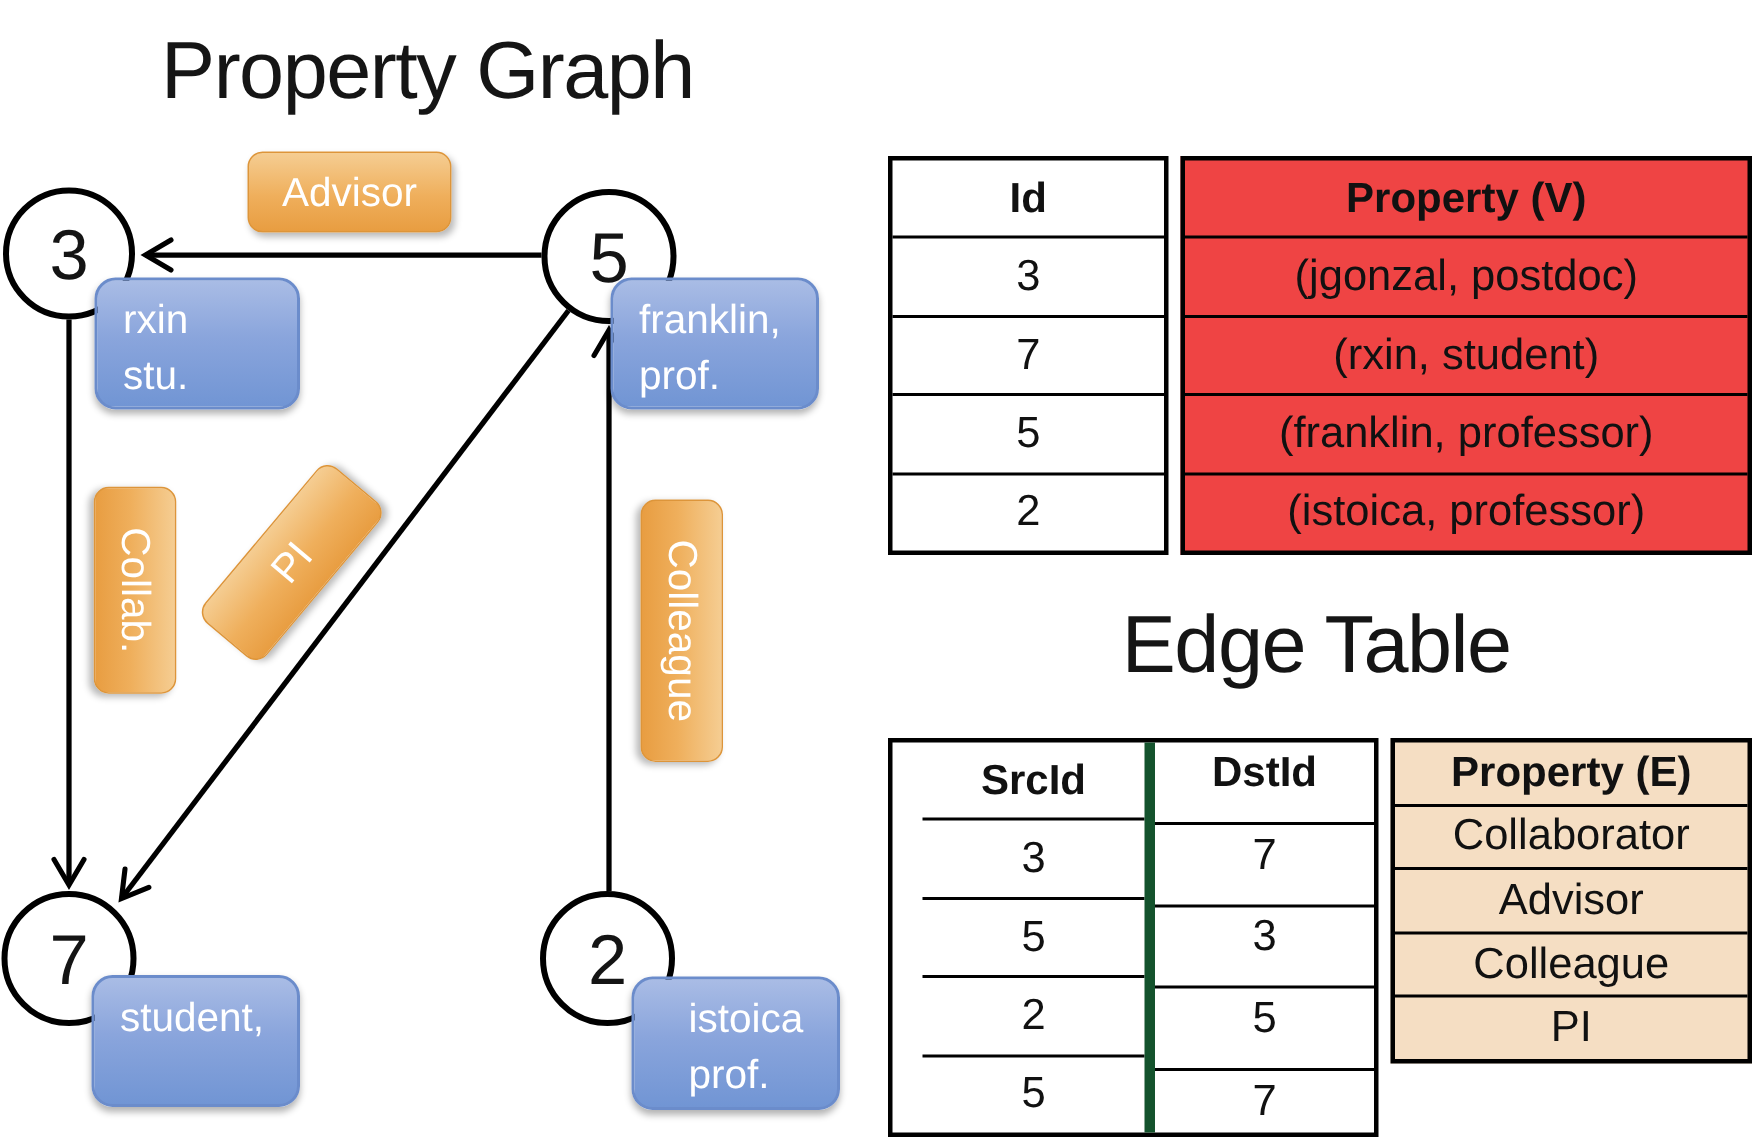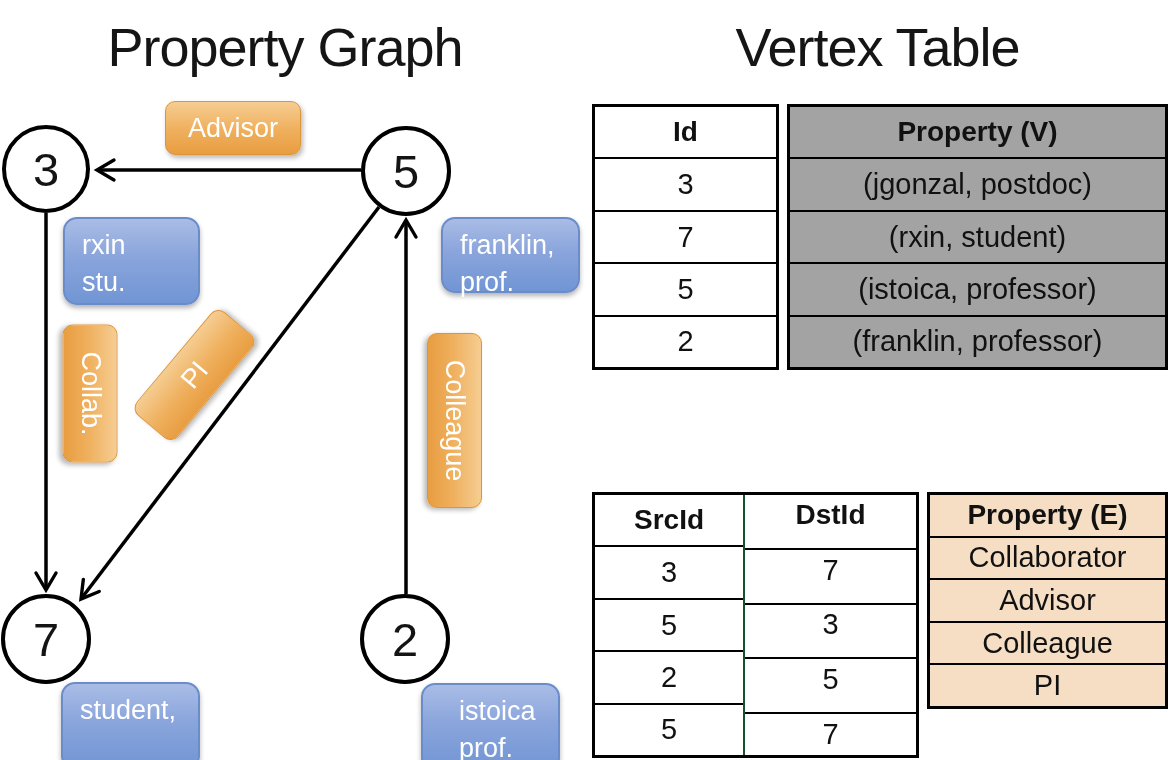--- a/index.html
+++ b/index.html
@@ -18,21 +18,20 @@
     display:flex; align-items:center; justify-content:center;
     font-size:47px; color:#141414;
   }
   
   .vprop {
     position:absolute; box-sizing:border-box; border-radius:14px;
     background:linear-gradient(180deg,#a9bce5 0%, #8aa5dc 45%, #7195d4 100%);
     border:2px solid #6b8ccb; color:#ffffff;
     font-size:27px; line-height:37px; padding:8px 0 0 17px;
     box-shadow:0 3px 5px rgba(0,0,0,0.30);
-    margin-top:32px;
   }
   .vprop span { display:block; }
   
   .elabel {
     position:absolute; box-sizing:border-box; border-radius:10px;
     background:linear-gradient(180deg,#f5cd92 0%, #efaf5c 55%, #e89d41 100%);
     border:1px solid #dd953a; color:#ffffff; font-size:27px;
     display:flex; align-items:center; justify-content:center;
     box-shadow:2px 3px 5px rgba(0,0,0,0.28); white-space:nowrap;
   }
@@ -43,32 +42,32 @@
   }
   .trow {
     flex:1; border-top:2px solid #000000;
     display:flex; align-items:center; justify-content:center;
     font-size:29px; color:#111111; white-space:nowrap;
   }
   .trow:first-child { border-top:none; }
   .th { font-weight:bold; font-size:28px; }
   .two-col { flex-direction:row; }
   .tcol { display:flex; flex-direction:column; flex:1; }
-  .tcol + .tcol { border-left:2px solid #14532d;gap:12px; }
-  .bg-blue  { background:#a3a3a3; }
+  .tcol + .tcol { border-left:7px solid #14532d;gap:12px; }
+  .bg-blue  { background:#ef4444; }
   .bg-peach { background:#f5dec3; }
   svg.edges { position:absolute; left:0; top:0; }
 </style>
 </head>
 <body>
 
 <div class="stage">
 
   <div class="title" style="left:0px; top:16px; width:570px;">Property Graph</div>
-  <div class="title" style="left:585px; top:16px; width:585px;">Vertex Table</div>
+  <div class="title" style="left:585px; top:399px; width:585px;">Edge Table</div>
 
   <svg class="edges" width="580" height="760">
     <defs>
       <marker id="arr" markerUnits="userSpaceOnUse" markerWidth="28" markerHeight="28" refX="21" refY="13" orient="auto">
         <path d="M4 3 L21 13 L4 23" fill="none" stroke="#000000" stroke-width="3.4" stroke-linecap="round"></path>
       </marker>
     </defs>
     <line x1="361" y1="170" x2="97" y2="170" stroke="#000" stroke-width="3.5" marker-end="url(#arr)"></line>
     <line x1="46" y1="213" x2="46" y2="590" stroke="#000" stroke-width="3.5" marker-end="url(#arr)"></line>
     <line x1="379" y1="207" x2="81" y2="599" stroke="#000" stroke-width="3.5" marker-end="url(#arr)"></line>
@@ -77,21 +76,21 @@
 
   <div class="node" style="left:2px;   top:125px; width:88px; height:88px;">3</div>
   <div class="node" style="left:361px; top:126px; width:90px; height:90px;">5</div>
   <div class="node" style="left:1px;   top:594px; width:90px; height:90px;">7</div>
   <div class="node" style="left:360px; top:594px; width:90px; height:90px;">2</div>
 
   <div class="vprop" style="left:63px; top:185px; width:137px; height:88px;">
     <span>rxin</span>
     <span>stu.</span>
   </div>
-  <div class="vprop" style="left:441px; top:185px; width:139px; height:76px;">
+  <div class="vprop" style="left:407px; top:185px; width:139px; height:88px;">
     <span>franklin,</span>
     <span>prof.</span>
   </div>
   <div class="vprop" style="left:61px; top:650px; width:139px; height:88px;">
     <span>student,</span>
   </div>
   <div class="vprop" style="left:421px; top:651px; width:139px; height:89px;padding-left:36px;">
     <span>istoica</span>
     <span>prof.</span>
   </div>
@@ -106,26 +105,26 @@
     <div class="trow">3</div>
     <div class="trow">7</div>
     <div class="trow">5</div>
     <div class="trow">2</div>
   </div>
 
   <div class="tbl bg-blue" style="left:787px; top:104px; width:381px; height:266px;">
     <div class="trow th">Property (V)</div>
     <div class="trow">(jgonzal, postdoc)</div>
     <div class="trow">(rxin, student)</div>
+    <div class="trow">(franklin, professor)</div>
     <div class="trow">(istoica, professor)</div>
-    <div class="trow">(franklin, professor)</div>
   </div>
 
   <div class="tbl two-col" style="left:592px; top:492px; width:327px; height:266px;">
-    <div class="tcol" style="flex:0 0 148px;">
+    <div class="tcol" style="flex:0 0 148px;padding-left:20px;">
       <div class="trow th">SrcId</div>
       <div class="trow">3</div>
       <div class="trow">5</div>
       <div class="trow">2</div>
       <div class="trow">5</div>
     </div>
     <div class="tcol">
       <div class="trow th">DstId</div>
       <div class="trow">7</div>
       <div class="trow">3</div>

